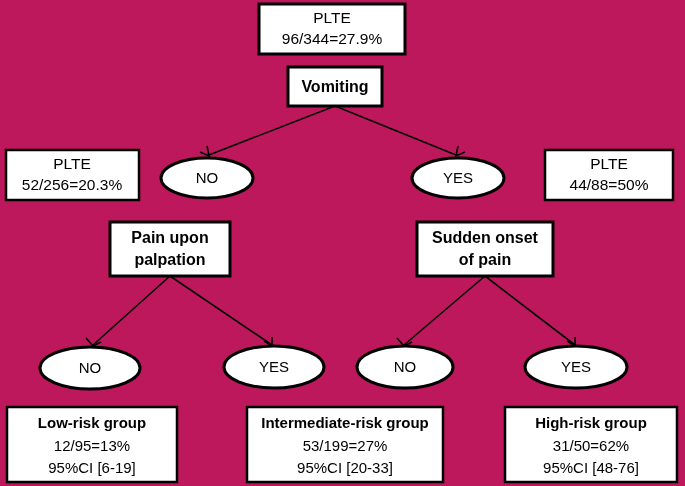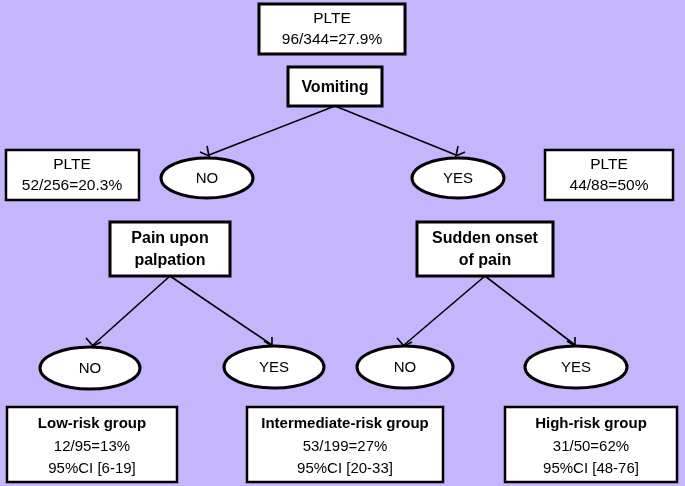--- a/index.html
+++ b/index.html
@@ -10,21 +10,21 @@
   body {
     width: 685px;
     height: 486px;
     font-family: "Liberation Sans", sans-serif;
     overflow: hidden;
   }
   #diagram-root {
     position: relative;
     width: 685px;
     height: 486px;
-    background: #c4b5fd;
+    background: #be185d;
   }
   svg#tree-svg {
     position: absolute;
     top: 0;
     left: 0;
     width: 685px;
     height: 486px;
   }
   .node-rect {
     fill: #ffffff;

